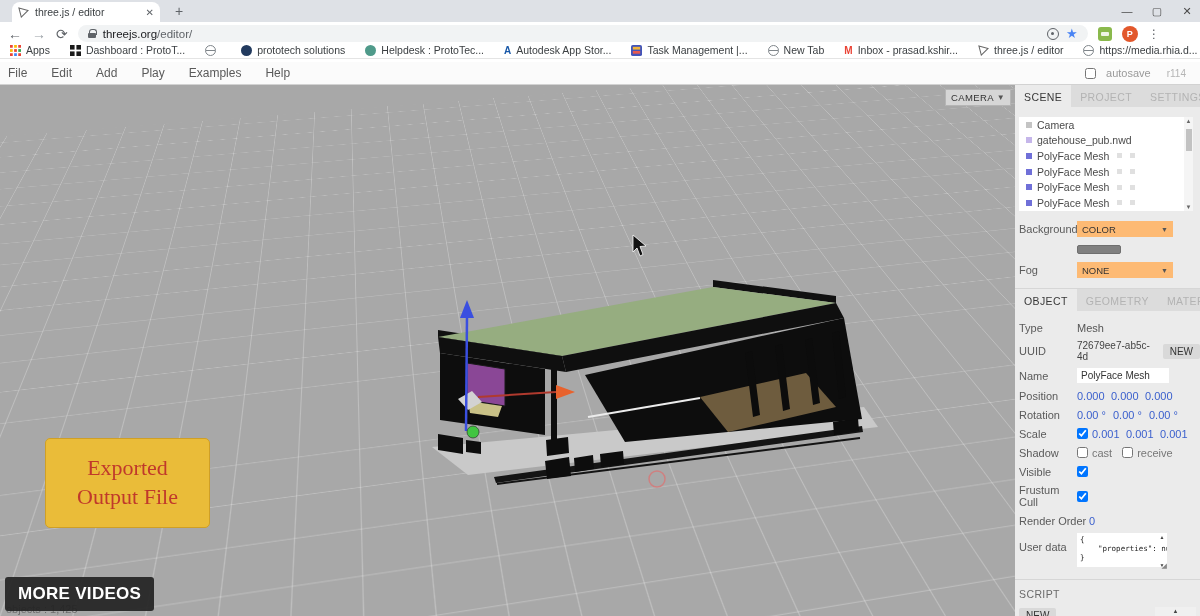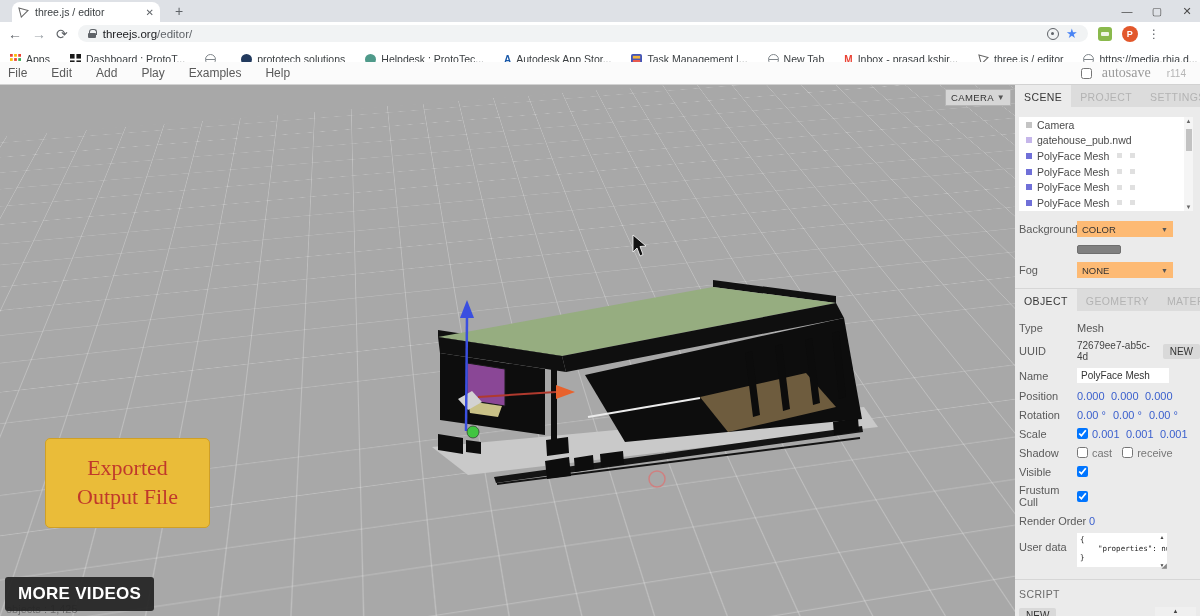--- a/index.html
+++ b/index.html
@@ -34,35 +34,35 @@
   .page-action { width:12px; height:12px; border:1.3px solid #5f6368; border-radius:50%; position:relative; }
   .page-action::after { content:""; position:absolute; left:3px; top:3px; width:3px; height:3px; background:#5f6368; border-radius:50%; }
   .star { color:#4a84f4; font-size:13px; }
   .ext { width:14px; height:14px; background:#8ab94c; border-radius:3px; position:relative; }
   .ext::after { content:""; position:absolute; left:3px; top:5px; width:8px; height:4px; background:rgba(255,255,255,.85); border-radius:1px; }
   .avatar { width:16px; height:16px; background:#e2572b; color:#fff; border-radius:50%; font-size:9px; font-weight:bold;
             text-align:center; line-height:16px; }
   .kebab { color:#5f6368; font-size:12px; letter-spacing:0; }
 
   
-  .bookmarks { position:absolute; left:0; top:51px; width:1200px; height:17px; background:#fff;
+  .bookmarks { position:absolute; left:0; top:42px; width:1200px; height:17px; background:#fff;
                border-bottom:1px solid #e4e4e4; display:flex; align-items:center; padding:0 10px; gap:20px; }
   .bm { display:flex; align-items:center; gap:5px; font-size:10.5px; color:#3c4043; white-space:nowrap; }
   .ic { width:11px; height:11px; display:inline-block; flex:none; }
   .globe { border:1.2px solid #80868b; border-radius:50%; background:linear-gradient(#0000 4px,#80868b 4px,#80868b 5px,#0000 5px); }
   .ic-navy { background:#223a5e; border-radius:50%; }
   .ic-teal { background:#4f9a8a; border-radius:50%; }
   .ic-letter { font-size:10px; font-weight:bold; width:auto; height:auto; line-height:11px; }
 
   
   .menubar { position:absolute; left:0; top:62px; width:1200px; height:23px; background:#fbfbfb;
              border-bottom:1px solid #d2d2d2; display:flex; align-items:center; padding:0 8px; }
   .menu-item { font-size:12px; color:#5a5a5a; margin-right:24px; }
   .mb-right { margin-left:auto; display:flex; align-items:center; gap:6px; padding-right:6px; }
-  .mb-right label { font-size:14px; color:#9a9a9a;font-family:Liberation Serif, serif; }
+  .mb-right label { font-size:11px; color:#9a9a9a; }
   .rev { font-size:10px; color:#b5b5b5; margin-left:10px; }
 
   
   .content { position:absolute; left:0; top:85px; width:1200px; height:430px; display:flex; }
 
   .viewport { position:relative; width:1015px; height:531px; background:#a8a8a8; overflow:hidden; }
   .grid-plane { position:absolute; left:-60%; top:-90%; width:270%; height:320%;
     background-image:
       repeating-linear-gradient(0deg, rgba(255,255,255,.26) 0 1px, transparent 1px 54px),
       repeating-linear-gradient(90deg, rgba(255,255,255,.26) 0 1px, transparent 1px 54px);

